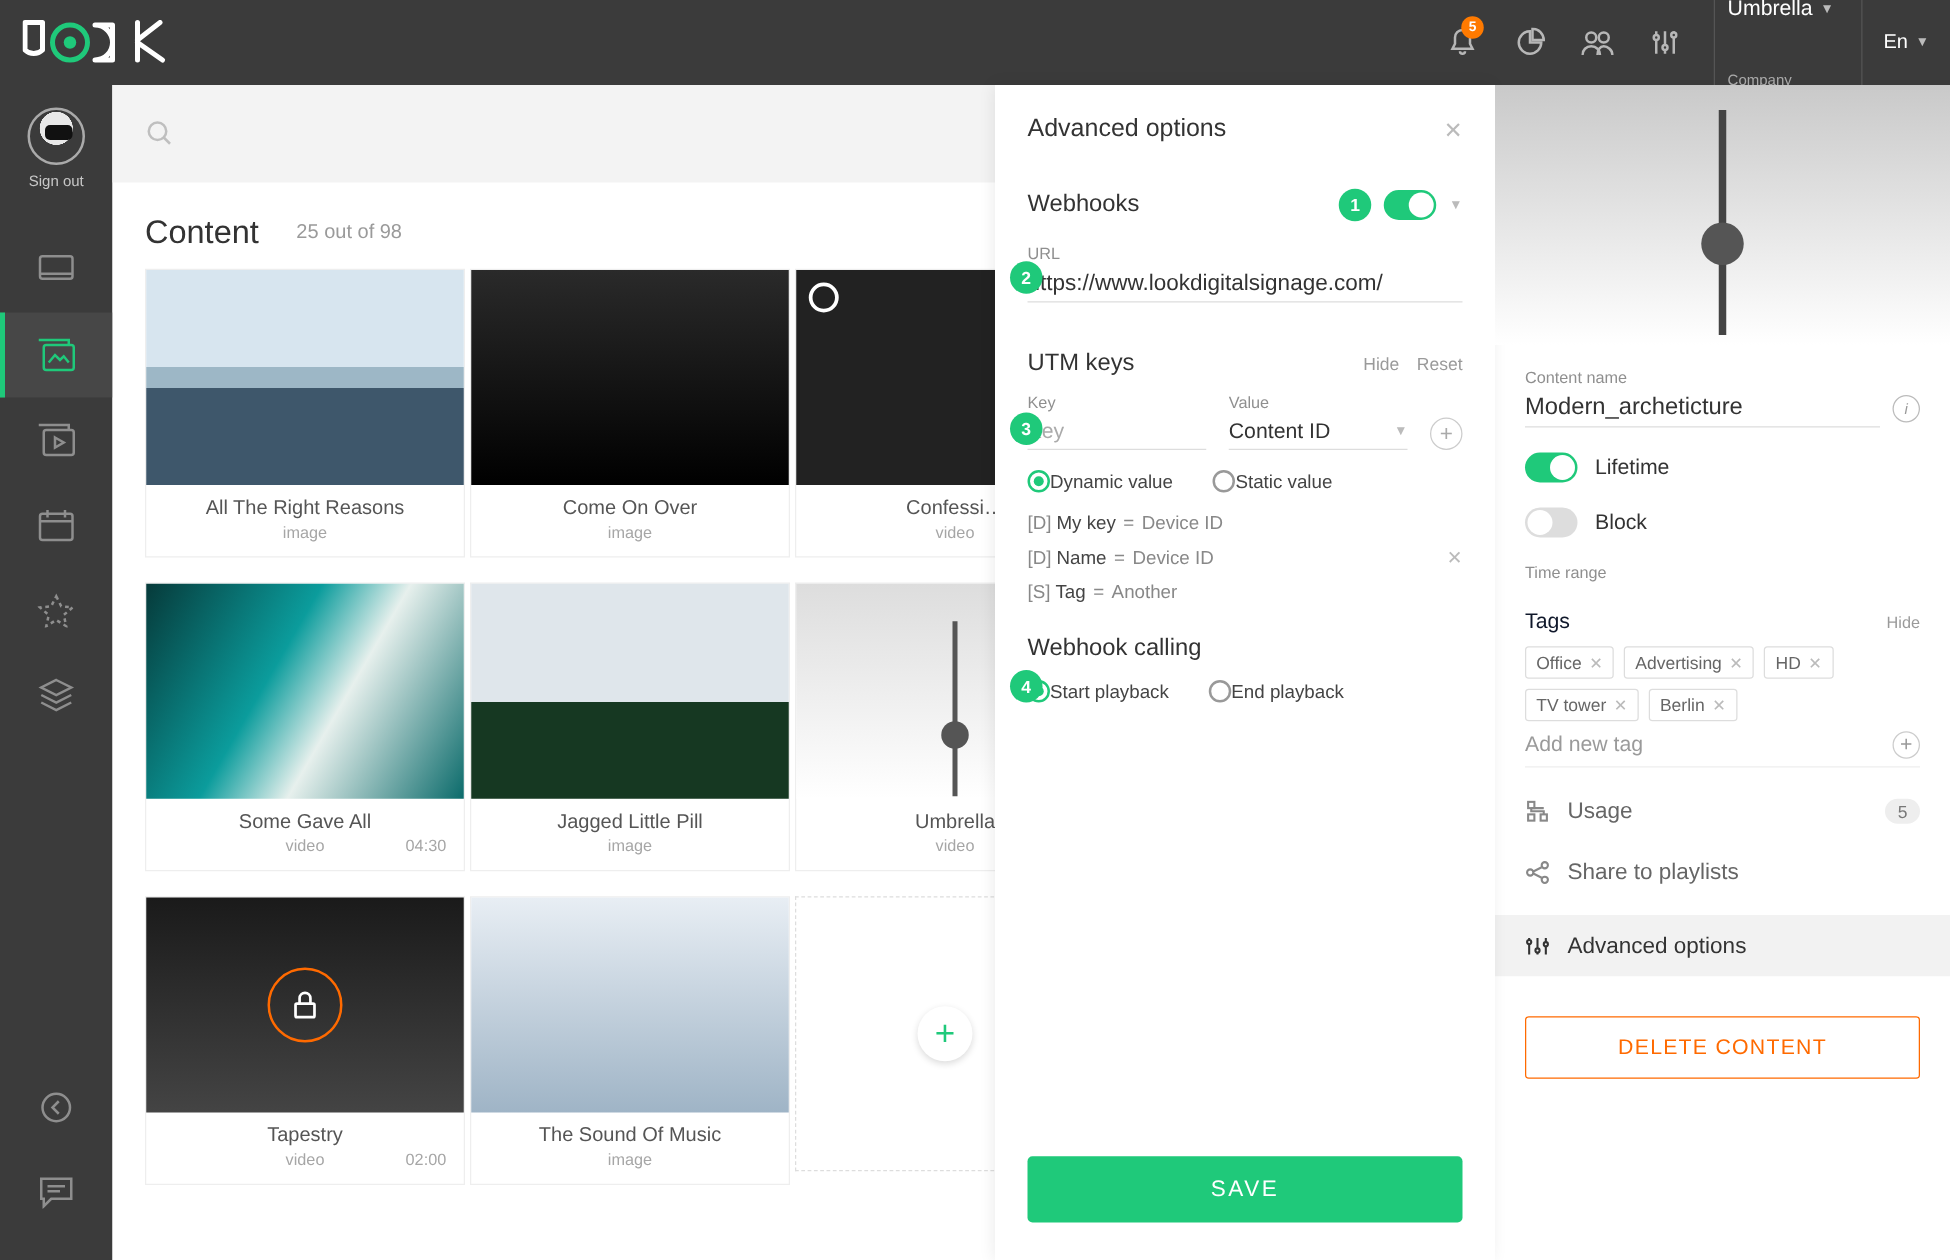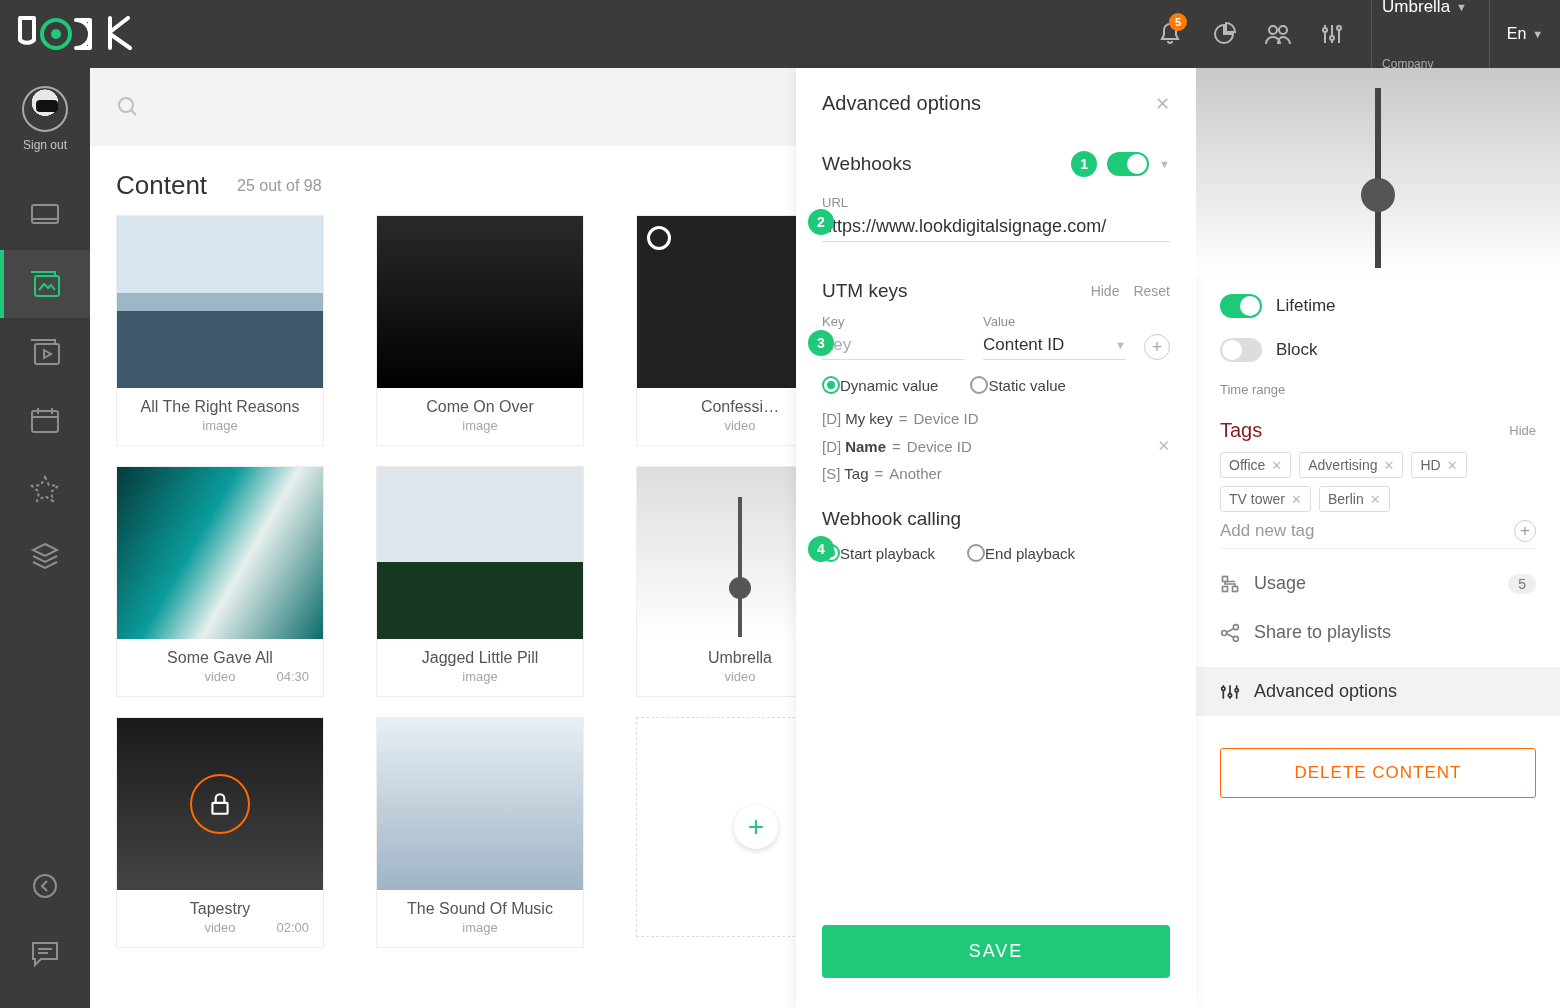--- a/index.html
+++ b/index.html
@@ -29,21 +29,21 @@
   .nav-item.active::before { content: ""; position: absolute; left: 0; top: 0; bottom: 0; width: 4px; background: #1fc97a; }
   .sidebar-bottom { margin-top: auto; padding-bottom: 20px; width: 100%; }
 
   
   .content-col { flex: 1; display: flex; flex-direction: column; background: #fff; position: relative; }
   .search-bar { height: 78px; background: #f3f3f3; display: flex; align-items: center; padding: 0 26px; }
   .content-head { padding: 24px 26px 14px 26px; display: flex; align-items: center; gap: 30px; }
   .content-title { font-size: 26px; color: #333; }
   .content-count { color: #9a9a9a; font-size: 16px; }
   .grid { display: grid; grid-template-columns: repeat(3, 240px); gap: 20px 20px; padding: 0 26px 26px 26px; }
-  .card { width: 208px; border: 1px solid #eee; }
+  .card { width: 256px; border: 1px solid #eee; }
   .thumb { width: 100%; height: 172px; background: #bbb; position: relative; overflow: hidden; }
   .card-info { padding: 10px 14px 12px 14px; text-align: center; position: relative; }
   .card-title { color: #555; font-size: 16px; margin-bottom: 2px; }
   .card-type { color: #a6a6a6; font-size: 13px; }
   .card-dur { position: absolute; right: 14px; bottom: 12px; color: #a6a6a6; font-size: 13px; }
   .selected-ring { position:absolute; top:10px; left:10px; width:24px; height:24px; border:3px solid #fff; border-radius:50%; }
   .add-card { border: 1px dashed #ddd; display: flex; align-items: center; justify-content: center; height: 220px; }
   .plus-circle { width: 44px; height: 44px; border-radius: 50%; box-shadow: 0 2px 6px rgba(0,0,0,0.15); display:flex; align-items:center; justify-content:center; color:#1fc97a; font-size:28px; cursor:pointer; background:#fff; }
 
   
@@ -70,21 +70,21 @@
   .toggle { width:42px; height:24px; border-radius:12px; position:relative; cursor:pointer; }
   .toggle.off { background:#ddd; }
   .toggle.on { background:#1fc97a; }
   .toggle::after { content:""; position:absolute; top:2px; width:20px; height:20px; background:#fff; border-radius:50%; transition:none; }
   .toggle.off::after { left:2px; }
   .toggle.on::after { right:2px; }
   .toggle-label { font-size:17px; color:#333; }
   .range-row { display:flex; gap:12px; }
   .date-chip { flex:1; display:flex; align-items:center; gap:8px; border-bottom:1px solid #ddd; padding:4px 0; color:#333; font-size:16px; }
   .section-head { display:flex; justify-content:space-between; align-items:center; }
-  .section-title { font-size:20px; color:#7f1d1d; }
+  .section-title { font-size:17px; color:#0f172a; }
   .hide-link { font-size:13px; color:#9a9a9a; cursor:pointer; }
   .tag-wrap { display:flex; flex-wrap:wrap; gap:8px; }
   .tag { border:1px solid #ddd; border-radius:3px; padding:4px 8px; font-size:14px; color:#666; display:flex; align-items:center; gap:6px;}
   .tag-x { color:#bbb; cursor:pointer; font-size:13px;}
   .add-tag-row { display:flex; justify-content:space-between; align-items:center; border-bottom:1px solid #eee; padding:8px 0 6px 0; color:#9a9a9a; font-size:17px; cursor:pointer;}
   .list-row { display:flex; align-items:center; gap:14px; font-size:18px; color:#666; padding:4px 0; cursor:pointer;}
   .list-row .chip { margin-left:auto; background:#eee; border-radius:12px; padding:2px 10px; color:#777; font-size:14px;}
   .adv-row { display:flex; align-items:center; gap:14px; font-size:18px; color:#333; padding:14px 24px; background:#f2f2f2; cursor:pointer; margin:0 -24px;}
   .delete-btn { margin:12px 0 0 0; border:1px solid #ff6a00; color:#ff6a00; background:#fff; text-align:center; padding:14px 0; font-size:17px; letter-spacing:1px; cursor:pointer; border-radius:3px;}
 
@@ -386,21 +386,21 @@
         </div>
         <div class="param-list">
           <div class="param">
             <span class="pfx">[D]</span>
             <span style="font-weight:500">My key</span>
             <span class="eq">=</span>
             <span class="val">Device ID</span>
           </div>
           <div class="param">
             <span class="pfx">[D]</span>
-            <span style="font-weight:700">Name</span>
+            <span style="font-weight:400">Name</span>
             <span class="eq">=</span>
             <span class="val">Device ID</span>
             <span class="del">✕</span>
           </div>
           <div class="param">
             <span class="pfx">[S]</span>
             <span style="font-weight:500">Tag</span>
             <span class="eq">=</span>
             <span class="val">Another</span>
           </div>
@@ -426,20 +426,27 @@
       </div>
     </div>
   </div>
 
   <div class="detail">
     <div class="detail-img">
       <div class="tower-spire"></div>
         <div class="tower-ball"></div>
     </div>
     <div class="detail-body">
+      <div>
+        <div class="label">Content name</div>
+        <div class="name-row">
+          <input class="name-input" value="Modern_archeticture" style="">
+          <div class="info-circle">i</div>
+        </div>
+      </div>
       <div class="toggle-row">
         <div class="toggle on"></div>
         <div class="toggle-label">Lifetime</div>
       </div>
       <div class="toggle-row">
         <div class="toggle off"></div>
         <div class="toggle-label">Block</div>
       </div>
       <div>
         <div class="label">Time range</div>

